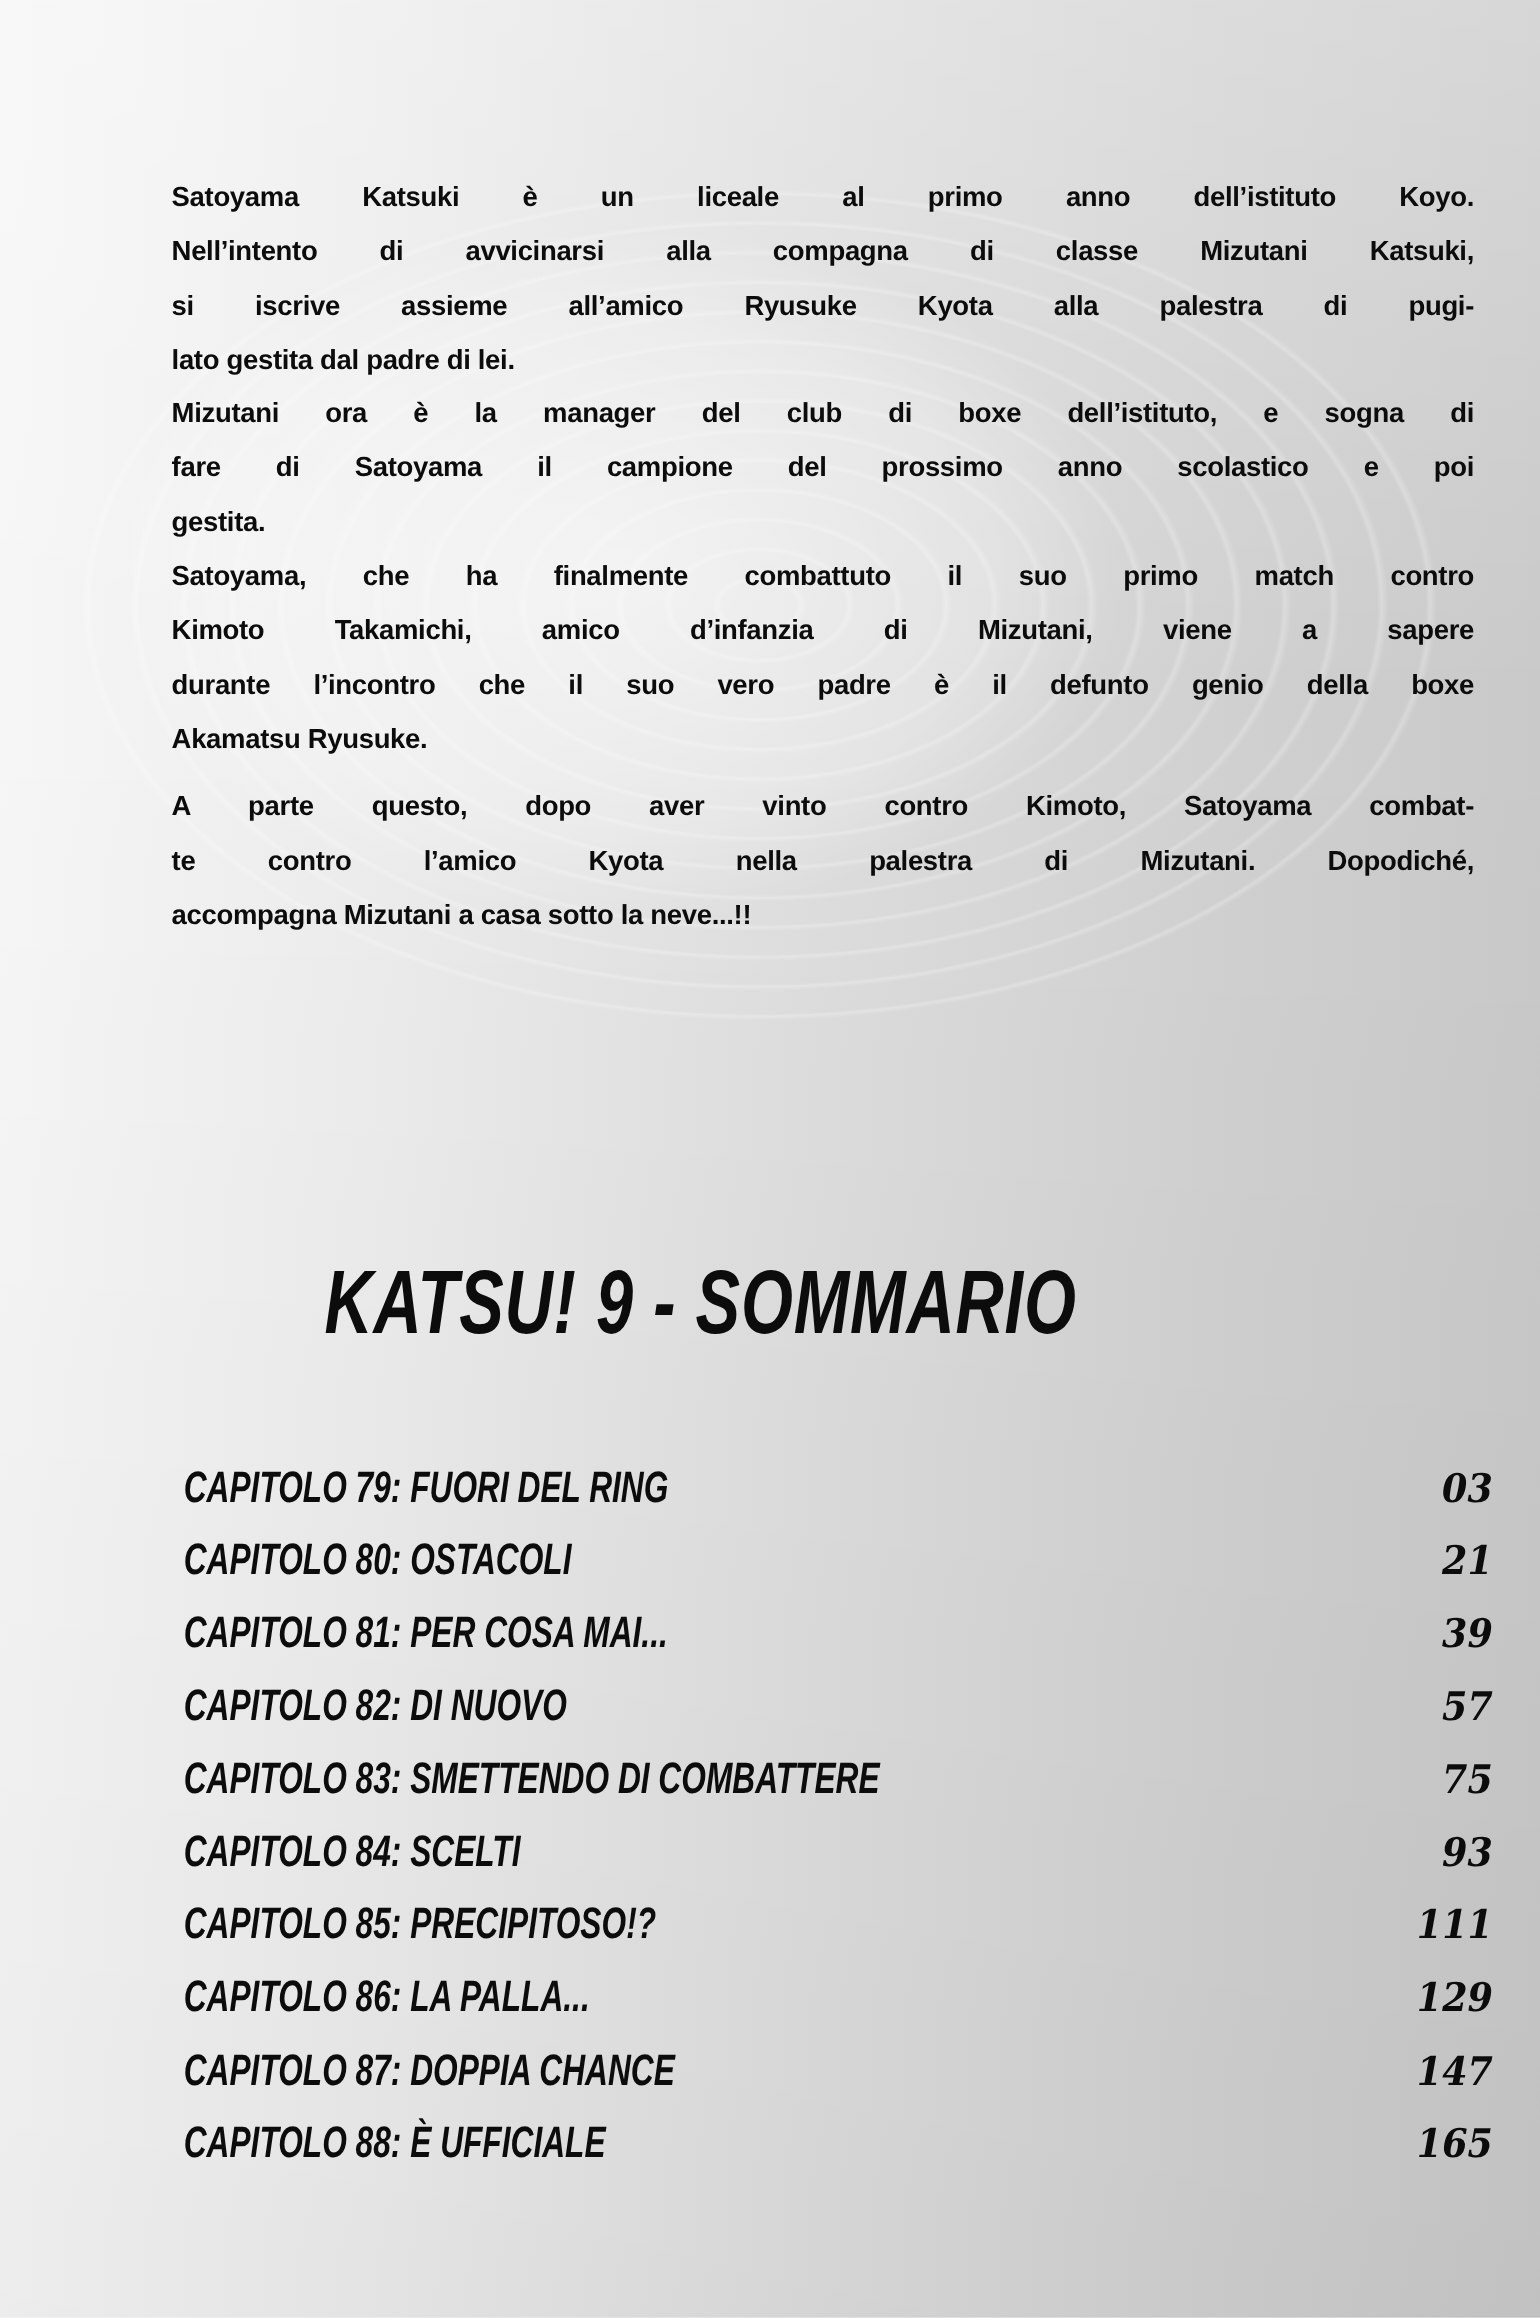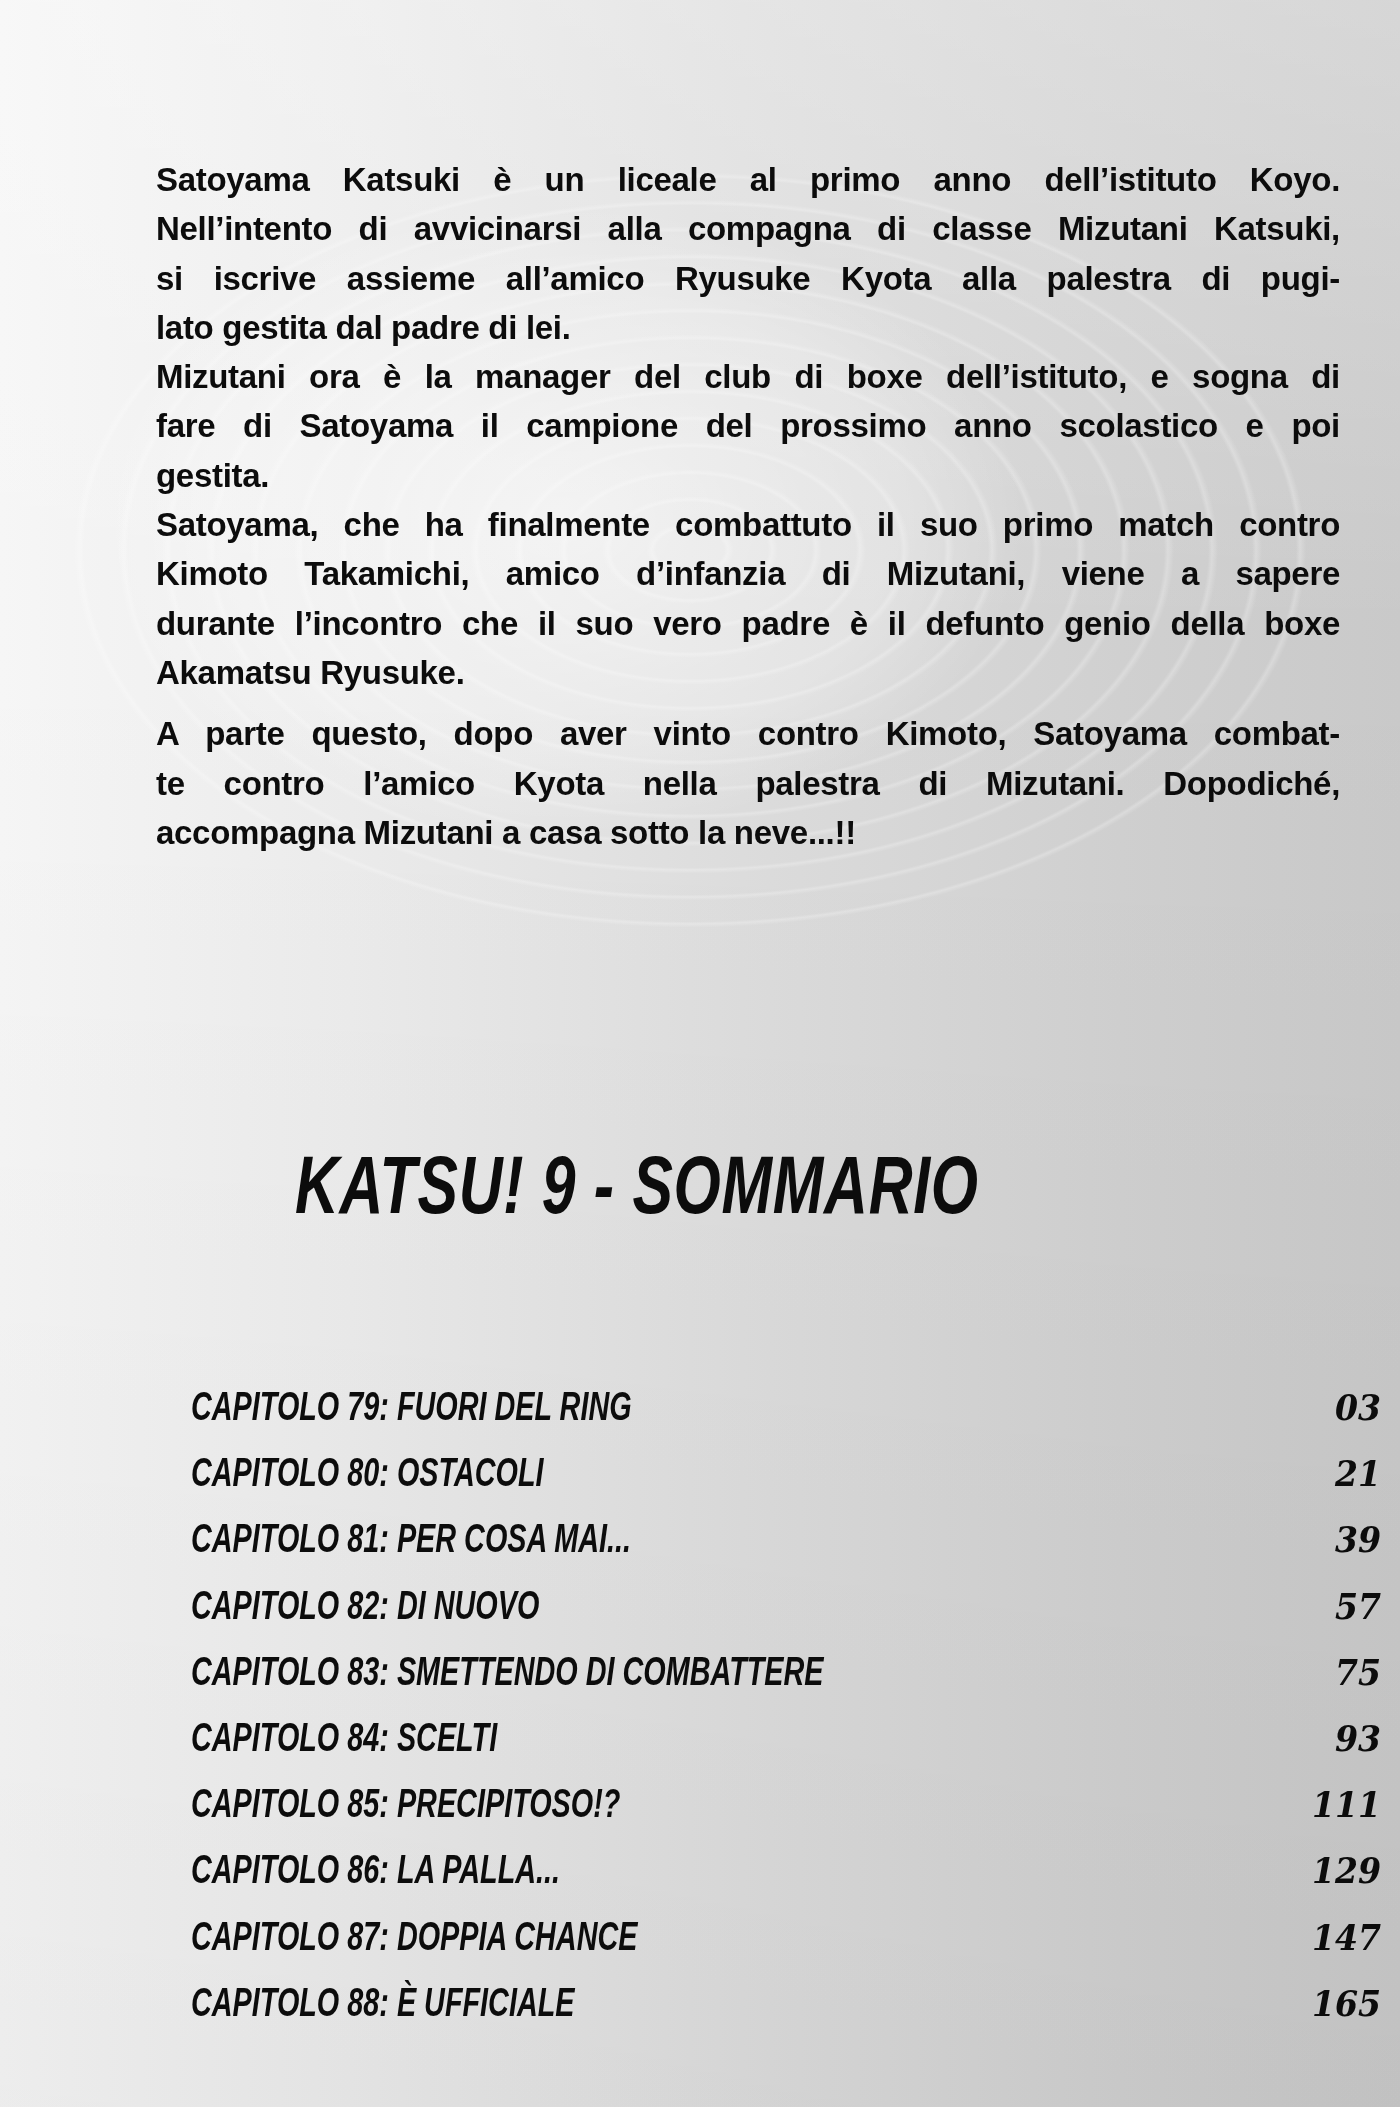--- a/index.html
+++ b/index.html
@@ -15,33 +15,33 @@
   .emblem {
     position: absolute; left: 70px; top: 170px; width: 1240px; height: 760px;
     border-radius: 50%;
     background:
       repeating-radial-gradient(ellipse at 50% 50%, rgba(255,255,255,0) 0px, rgba(255,255,255,0) 34px, rgba(255,255,255,0.35) 38px, rgba(255,255,255,0) 44px);
     opacity: 0.7;
     pointer-events: none;
   }
   .intro {
     position: absolute; left: 156px; top: 155px; width: 1184px;
-    font-size: 33px; line-height: 49.3px; font-weight: bold;
+    font-size: 25px; line-height: 49.3px; font-weight: bold;
     letter-spacing: -0.3px;
   }
   .intro .line { white-space: nowrap; text-align: justify; text-align-last: justify; height: 49.3px; overflow: visible; }
   .intro .line.last { text-align: right; text-align-last: left; }
   .title {
     position: absolute; left: 295px; top: 1140px; width: 760px; height: 90px;
     font-family: "Liberation Sans", sans-serif;
     font-weight: bold; font-style: italic; font-size: 82px; line-height: 90px;
     white-space: nowrap; transform-origin: left top; transform: scaleX(0.74);
     letter-spacing: 1px;
   }
-  .toc { position: absolute; left: 167px; top: 1381px; width: 1190px; margin-left: 24px; }
+  .toc { position: absolute; left: 167px; top: 1327px; width: 1190px; }
   .toc-row { position: relative; height: 66.2px; }
   .toc-label {
     position: absolute; left: 0; top: 0;
     font-family: "Liberation Sans", sans-serif; font-weight: bold; font-style: italic;
     font-size: 40px; line-height: 50px; white-space: nowrap;
     transform-origin: left top; transform: scaleX(0.72);
   }
   .toc-page {
     position: absolute; right: 0; top: 0;
     font-family: "DejaVu Serif", serif; font-weight: bold; font-style: italic;

